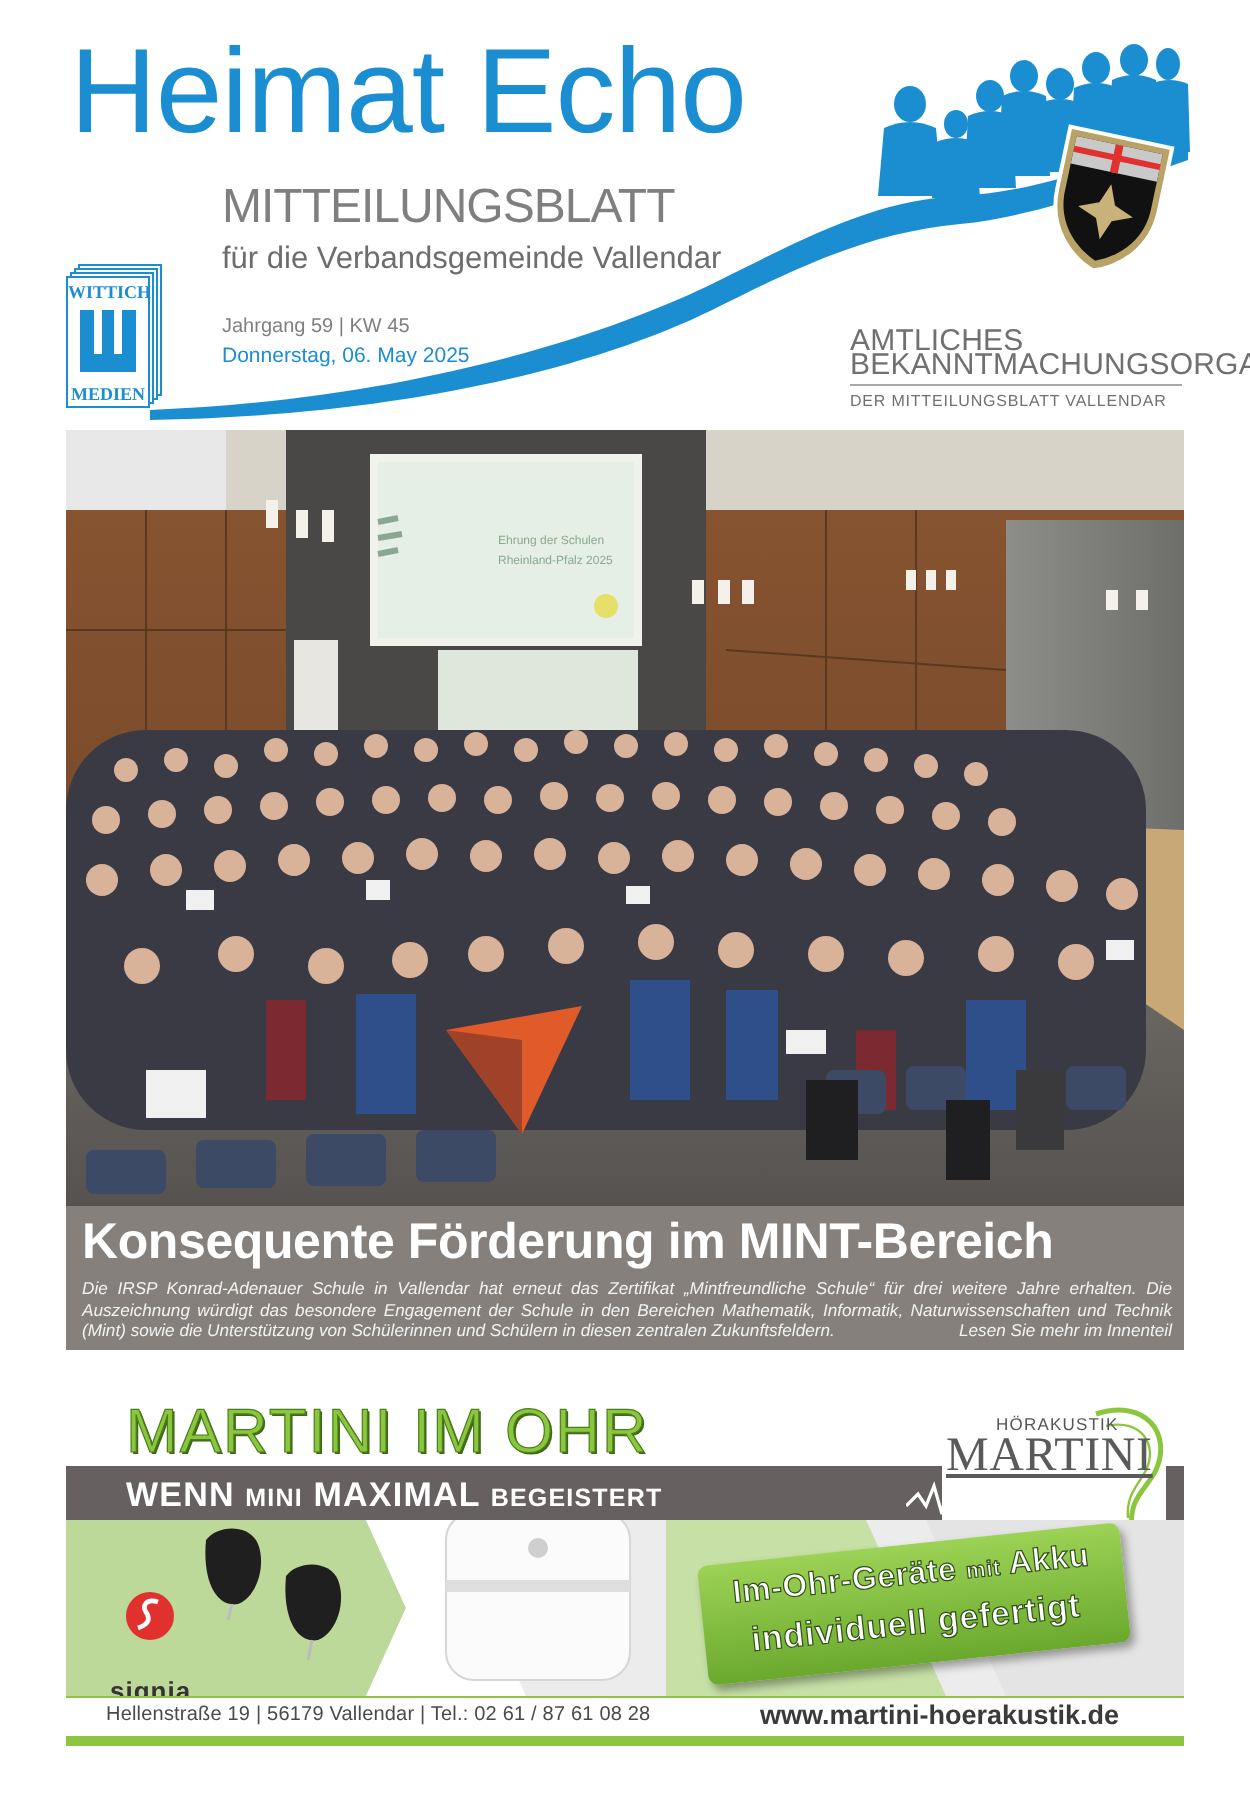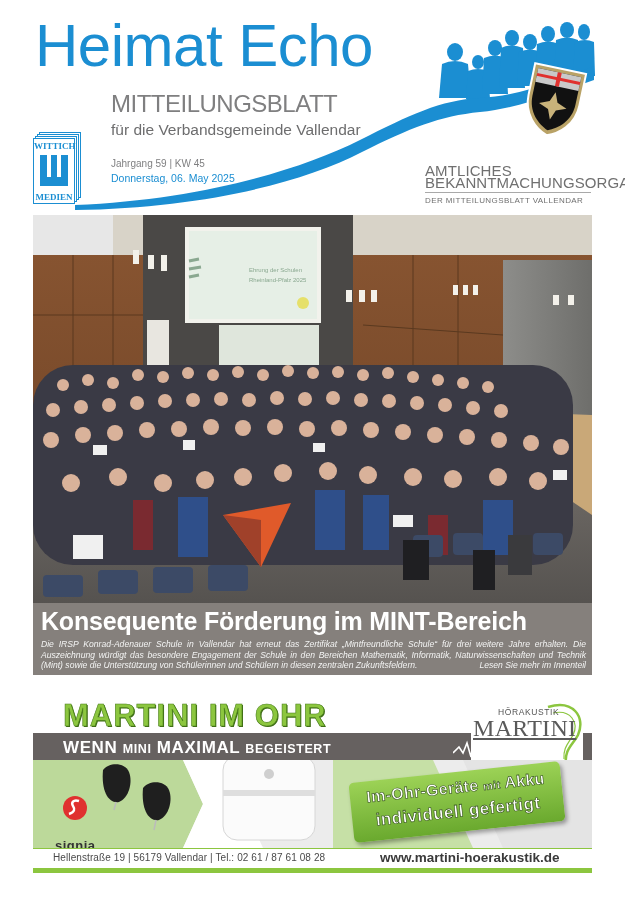--- a/index.html
+++ b/index.html
@@ -28,21 +28,21 @@
   
   .photo { position:absolute; left:33px; top:215px; width:559px; height:391px; overflow:hidden; background:#6b5a48; }
   .photo svg { display:block; }
   .caption-box { position:absolute; left:33px; top:603px; width:559px; height:72px; background:#85807c; }
   .headline { position:absolute; left:8px; top:4px; font-size:25px; font-weight:bold; color:#ffffff; letter-spacing:-0.2px; white-space:nowrap; }
   .teaser { position:absolute; left:8px; top:36px; width:545px; font-size:8.6px; line-height:10.6px; font-style:italic; color:#f3f3f3; text-align:justify; }
   .teaser .more { float:right; }
 
   
   .ad { position:absolute; left:33px; top:695px; width:559px; height:180px; }
-  .ad-title { position:absolute; left:30px; top:3px; font-size:31px; font-weight:bold; color:#8cc63f; letter-spacing:1px; -webkit-text-stroke:0.6px #4a7f1c; text-shadow:1px 1px 0 #3d6b15; white-space:nowrap; }
+  .ad-title { position:absolute; left:30px; top:3px; font-size:31px; font-weight:normal; color:#8cc63f; letter-spacing:1px; -webkit-text-stroke:0.6px #4a7f1c; text-shadow:1px 1px 0 #3d6b15; white-space:nowrap; }
   .ad-band { position:absolute; left:0; top:38px; width:559px; height:27px; background:#666160; }
   .ad-slogan { position:absolute; left:30px; top:43px; font-size:17px; font-weight:bold; color:#ffffff; letter-spacing:0.6px; white-space:nowrap; }
   .ad-slogan .sm { font-size:12.5px; }
   .ad-logo-bg { position:absolute; left:420px; top:6px; width:130px; height:70px; }
   .ad-logo-small { position:absolute; left:465px; top:12px; font-size:8.5px; color:#555; letter-spacing:0.6px; }
   .ad-logo-big { position:absolute; left:440px; top:20px; font-size:24px; color:#5a5a5a; font-family:"Liberation Serif", serif; letter-spacing:0.3px;text-decoration:underline; }
   .ad-visual { position:absolute; left:0; top:65px; width:559px; height:88px; background:#ececec; overflow:hidden; }
   .ad-footer { position:absolute; left:0; top:153px; width:559px; height:20px; border-top:1.5px solid #8cc63f; background:#fff; }
   .ad-address { position:absolute; left:20px; top:3px; font-size:10px; color:#4a4a4a; letter-spacing:0.1px; }
   .ad-url { position:absolute; left:347px; top:1px; font-size:13.5px; font-weight:bold; color:#3a3a3a; }

